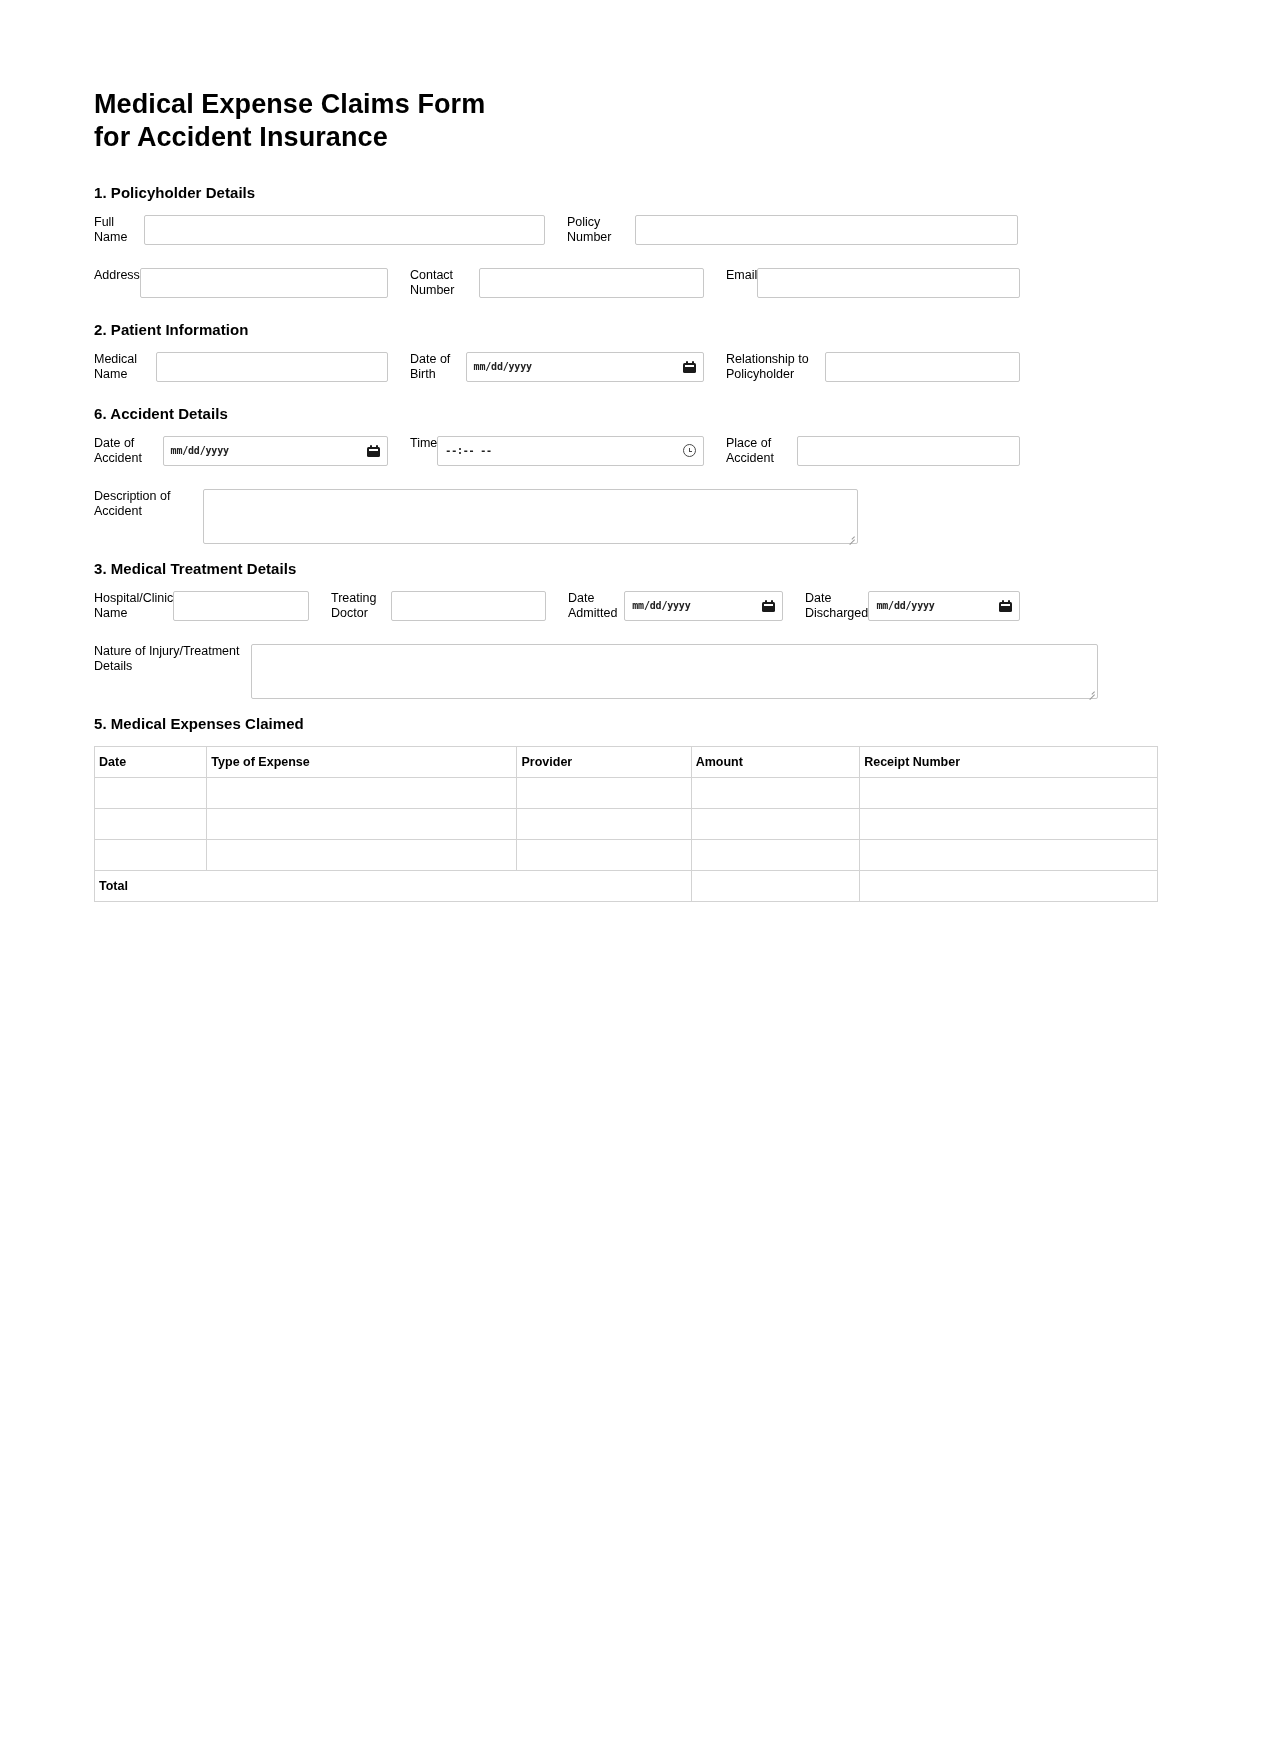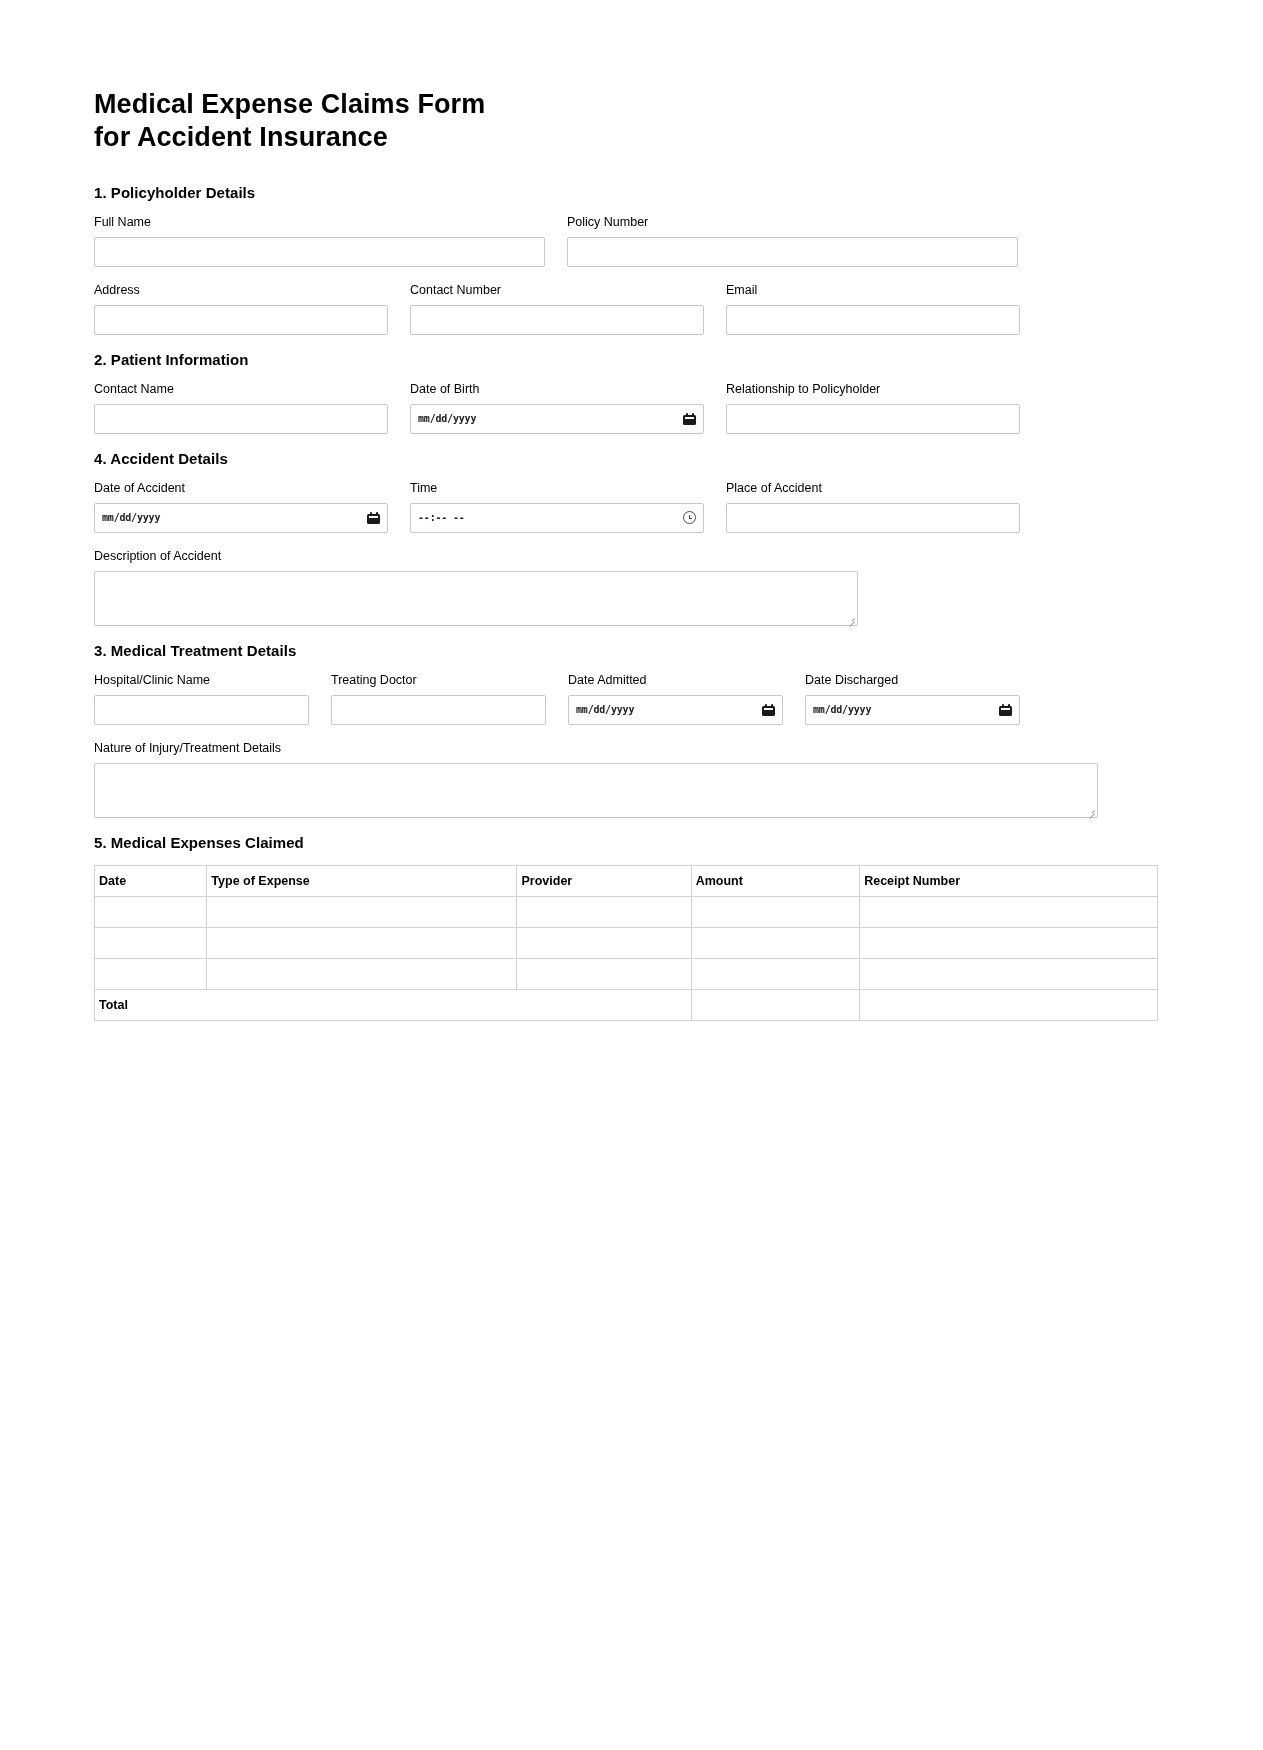--- a/index.html
+++ b/index.html
@@ -34,21 +34,21 @@
   }
   .sec-gap-1 { margin-top: 16px; }
   .sec-gap { margin-top: 16px; }
 
   .row {
     display: flex;
     gap: 22px;
     margin-bottom: 16px;
     align-items: flex-start;
   }
-  .field { display: flex; flex-direction: column; justify-content: space-between; }
+  .field { display: flex; flex-direction: row; justify-content: space-between; }
   .label {
     font-size: 12.5px;
     line-height: 1.2;
     margin-bottom: 7px;
     color: #000;
   }
   .control {
     height: 30px;
     border: 1px solid #c8c8c8;
     background: #ffffff;
@@ -204,21 +204,21 @@
         <input class="control" type="text" value="" style="">
       </div>
     </div>
   </div>
 
   <div class="section sec-gap">
     <div class="section-title">2. Patient Information</div>
 
     <div class="row">
       <div class="field" style="width:294px">
-        <div class="label">Contact Name</div>
+        <div class="label">Medical Name</div>
         <input class="control" type="text" value="" style="">
       </div>
       <div class="field" style="width:294px">
         <div class="label">Date of Birth</div>
         <div class="control datecontrol">
           <span class="dt-text">mm/dd/yyyy</span>
           <span class="cal-icon">
             <span class="p1"></span>
               <span class="p2"></span>
             <span class="body"></span>
@@ -227,21 +227,21 @@
         </div>
       </div>
       <div class="field" style="width:294px">
         <div class="label">Relationship to Policyholder</div>
         <input class="control" type="text" value="" style="">
       </div>
     </div>
   </div>
 
   <div class="section sec-gap">
-    <div class="section-title">4. Accident Details</div>
+    <div class="section-title">6. Accident Details</div>
 
     <div class="row">
       <div class="field" style="width:294px">
         <div class="label">Date of Accident</div>
         <div class="control datecontrol">
           <span class="dt-text">mm/dd/yyyy</span>
           <span class="cal-icon">
             <span class="p1"></span>
               <span class="p2"></span>
             <span class="body"></span>

